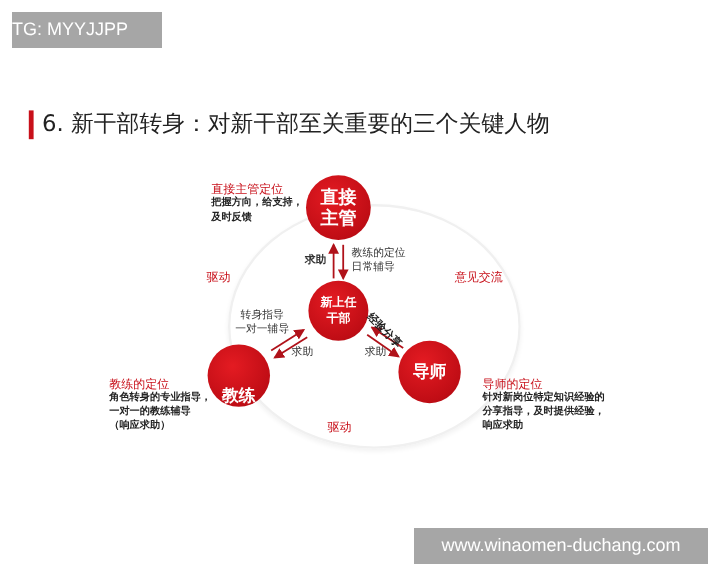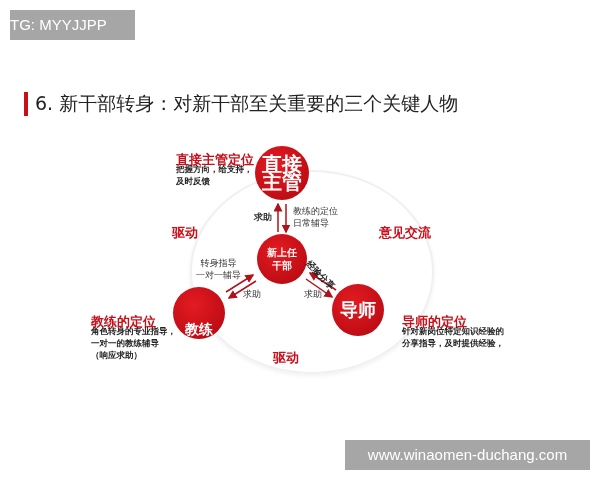--- a/index.html
+++ b/index.html
@@ -3,25 +3,25 @@
 <meta charset="utf-8">
 <style>
   html,body{margin:0;padding:0;}
   body{width:600px;height:480px;background:#ffffff;position:relative;overflow:hidden;font-family:"DejaVu Sans",sans-serif;}
   .tag{position:absolute;left:10px;top:10px;width:125px;height:30px;background:#a6a6a6;color:#fff;font-family:"Liberation Sans",sans-serif;font-size:15px;line-height:30px;text-align:left;}
   .url{position:absolute;left:345px;top:440px;width:245px;height:30px;background:#a6a6a6;color:#fff;font-family:"Liberation Sans",sans-serif;font-size:15px;line-height:30px;text-align:center;}
   .title-bar{position:absolute;left:24px;top:92px;width:4px;height:24px;background:#c8101a;}
   .title{position:absolute;left:35px;top:90px;font-size:19px;color:#222;white-space:nowrap;line-height:26px;}
   .ring{position:absolute;left:190px;top:170px;width:240px;height:200px;border-radius:50%;border:2px solid #f0f0f0;box-shadow:0 2px 4px rgba(0,0,0,0.06);}
   .circle{position:absolute;border-radius:50%;background:radial-gradient(circle at 40% 35%,#e41b22,#c00d15 70%,#a30a10);color:#fff;font-weight:bold;text-align:center;display:flex;align-items:center;justify-content:center;}
-  .c-top{left:255px;top:146px;width:54px;height:54px;font-size:20px;line-height:18px;}
+  .c-top{left:255px;top:146px;width:54px;height:54px;font-size:15px;line-height:18px;}
   .c-mid{left:257px;top:234px;width:50px;height:50px;font-size:10px;line-height:13px;}
   .c-left{left:173px;top:287px;width:52px;height:52px;font-size:14px;align-items:flex-end;}
-  .c-right{left:332px;top:284px;width:52px;height:52px;font-size:18px;}
-  .red-label{position:absolute;color:#c8101a;font-weight:bold;font-size:13px;white-space:nowrap;text-align:center;}
+  .c-right{left:332px;top:284px;width:52px;height:52px;font-size:14px;}
+  .red-label{position:absolute;color:#c8101a;font-weight:normal;font-size:10px;white-space:nowrap;text-align:center;}
   .dark-text{position:absolute;color:#222;font-size:8.5px;line-height:12px;white-space:nowrap;font-weight:bold;}
   .small{position:absolute;color:#333;font-size:9px;line-height:12px;white-space:nowrap;}
   svg.arrows{position:absolute;left:0;top:0;width:600px;height:480px;}
   .rot{position:absolute;left:312px;top:258px;transform:rotate(45deg);transform-origin:left top;font-size:9px;font-weight:bold;color:#222;white-space:nowrap;}
 </style>
 </head>
 <body>
 
 <div class="tag">TG: MYYJJPP</div>
 
@@ -76,20 +76,21 @@
 <div class="dark-text" style="left:91px;top:325px;">
   <div>角色转身的专业指导，</div>
   <div>一对一的教练辅导</div>
   <div>（响应求助）</div>
 </div>
 
 <div class="red-label" style="left:402px;top:313px;">导师的定位</div>
 <div class="dark-text" style="left:402px;top:325px;">
   <div>针对新岗位特定知识经验的</div>
   <div>分享指导，及时提供经验，</div>
+  <div>响应求助</div>
 </div>
 
 <div class="red-label" style="left:172px;top:224px;">驱动</div>
 <div class="red-label" style="left:379px;top:224px;">意见交流</div>
 <div class="red-label" style="left:273px;top:349px;">驱动</div>
 
 <div class="small" style="left:254px;top:211px;font-weight:bold;">求助</div>
 <div class="small" style="left:293px;top:205px;">
   <div>教练的定位</div>
   <div>日常辅导</div>

